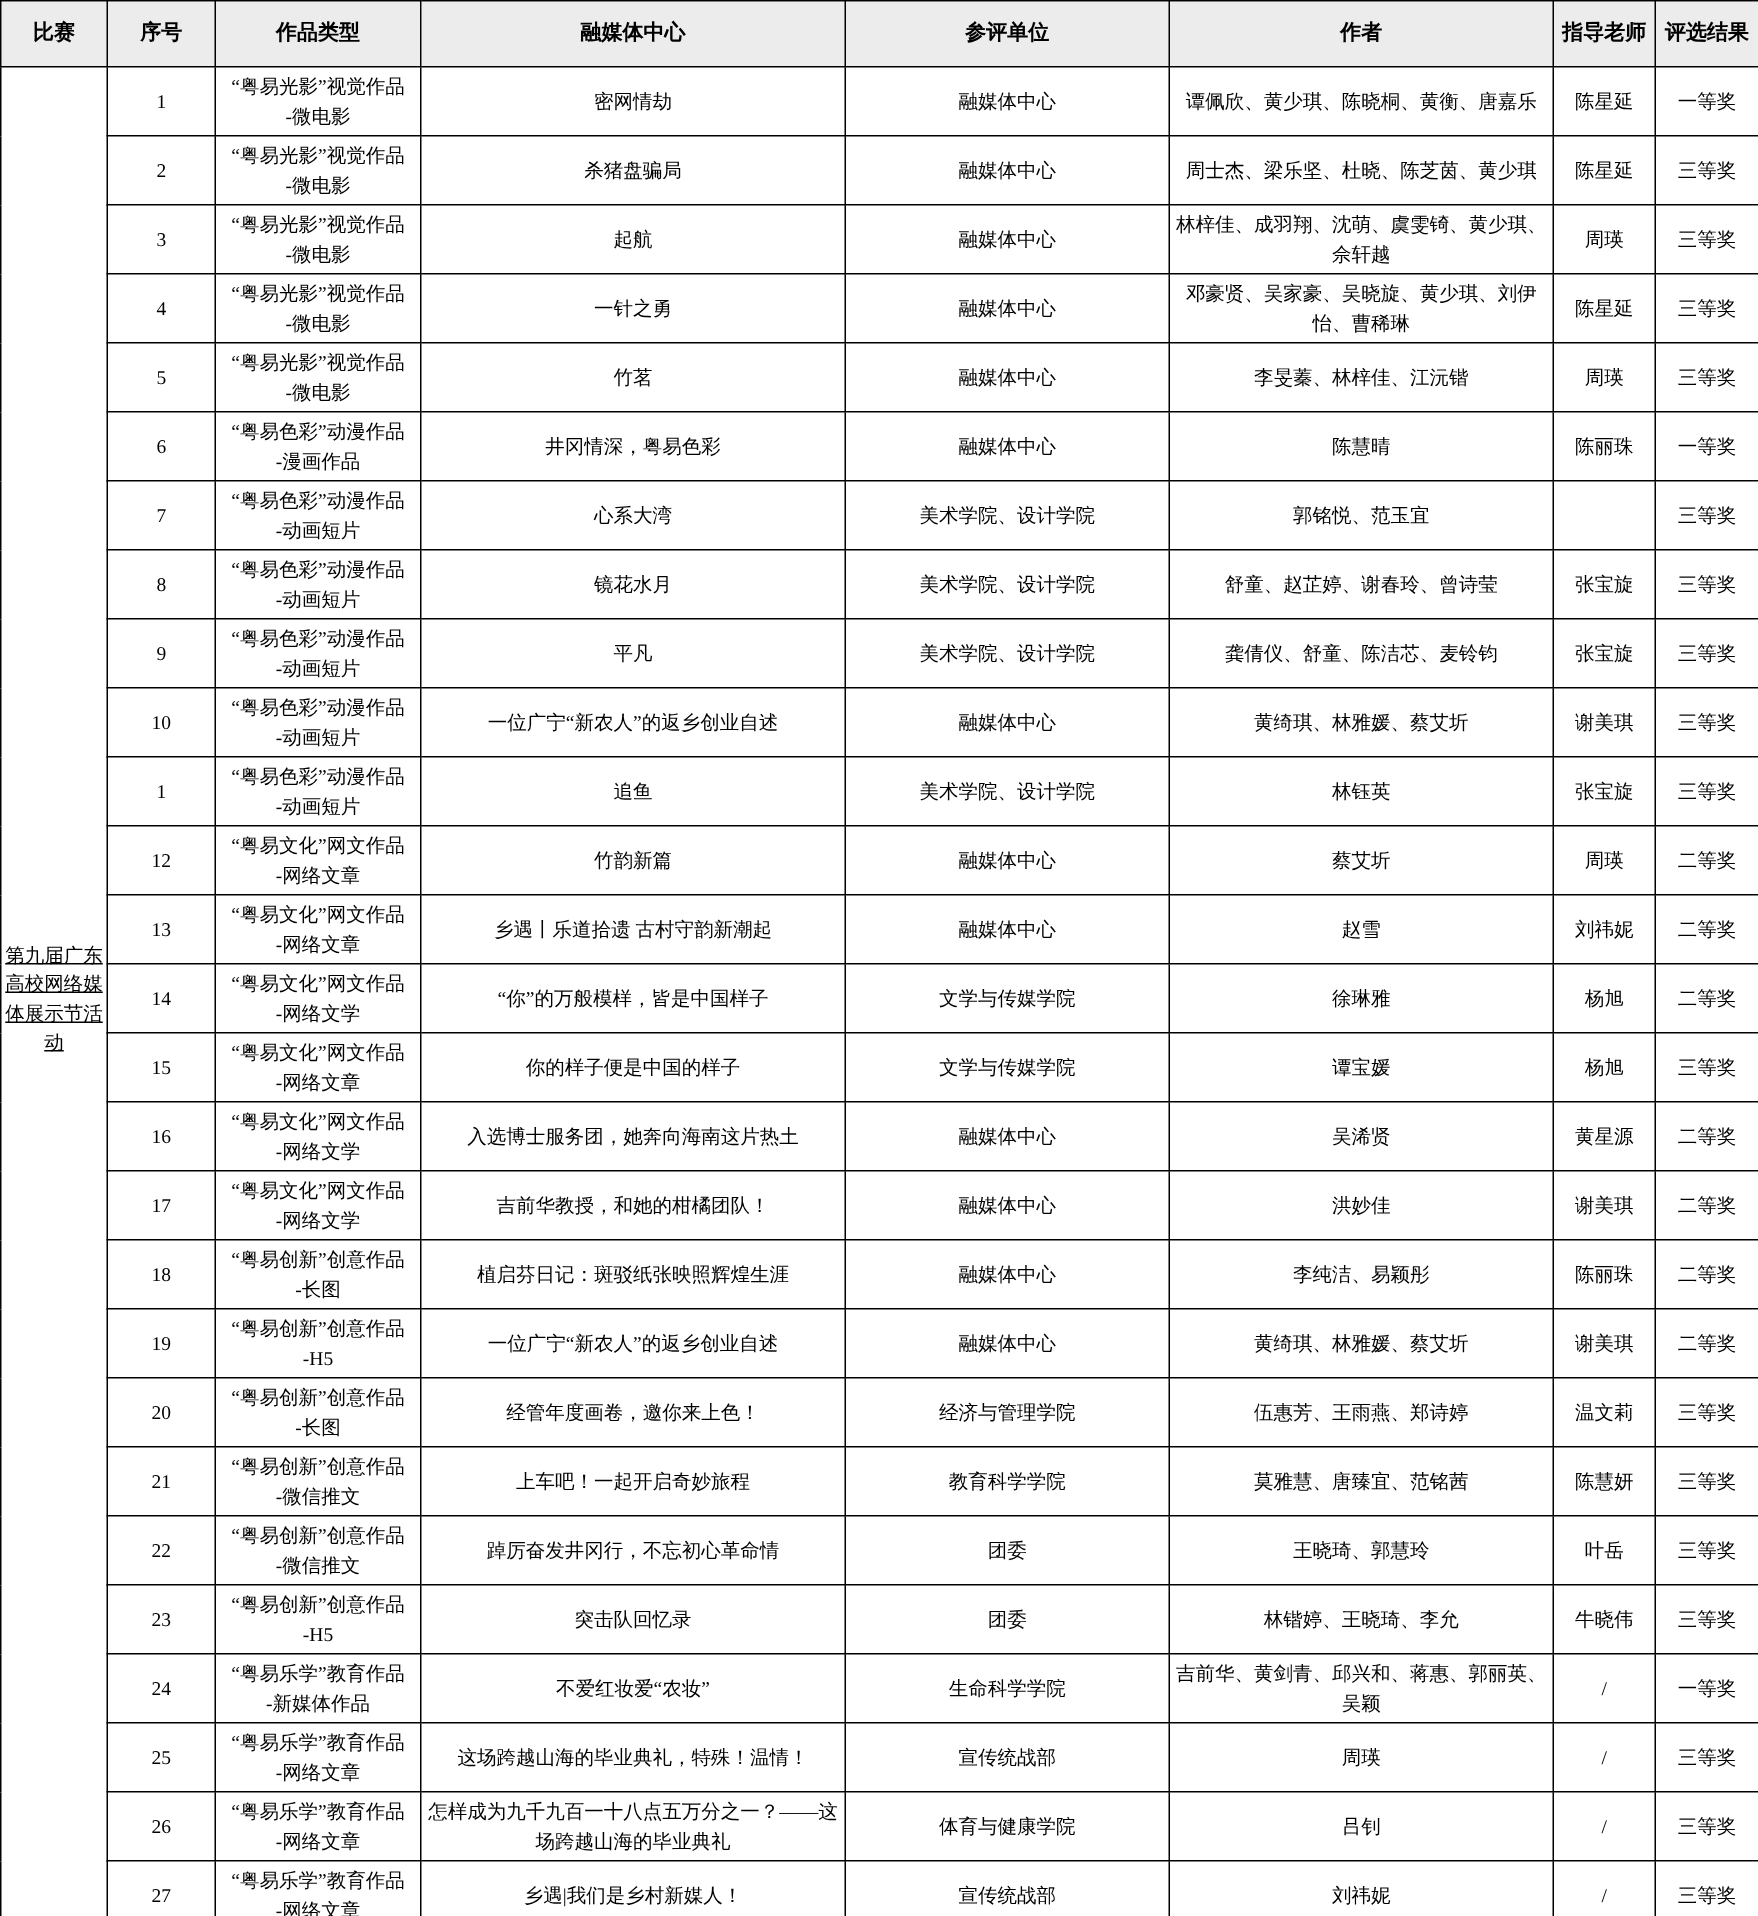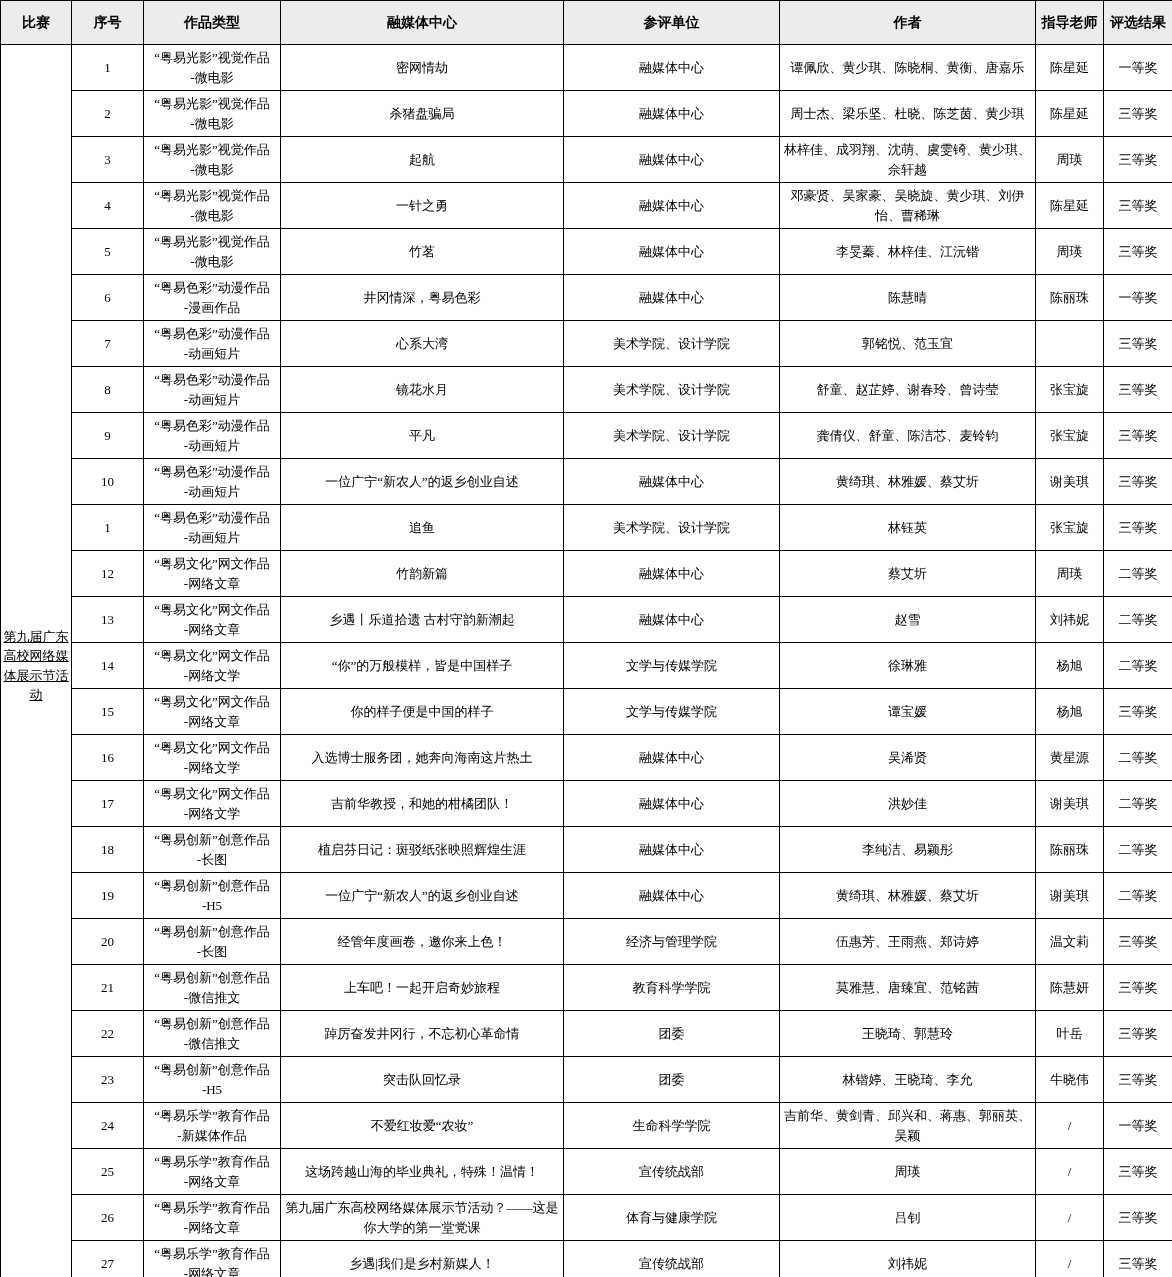--- a/index.html
+++ b/index.html
@@ -318,21 +318,21 @@
         <td class="col-title">这场跨越山海的毕业典礼，特殊！温情！</td>
         <td class="col-unit">宣传统战部</td>
         <td class="col-authors">周瑛</td>
         <td class="col-advisor">/</td>
         <td class="col-result">三等奖</td>
       </tr>
       <tr>
         <td class="col-no">26</td>
         <td class="col-type">“粤易乐学”教育作品
 -网络文章</td>
-        <td class="col-title">第九届广东高校网络媒体展示节活动？——这是你大学的第一堂党课</td>
+        <td class="col-title">怎样成为九千九百一十八点五万分之一？——这场跨越山海的毕业典礼</td>
         <td class="col-unit">体育与健康学院</td>
         <td class="col-authors">吕钊</td>
         <td class="col-advisor">/</td>
         <td class="col-result">三等奖</td>
       </tr>
       <tr>
         <td class="col-no">27</td>
         <td class="col-type">“粤易乐学”教育作品
 -网络文章</td>
         <td class="col-title">乡遇|我们是乡村新媒人！</td>

